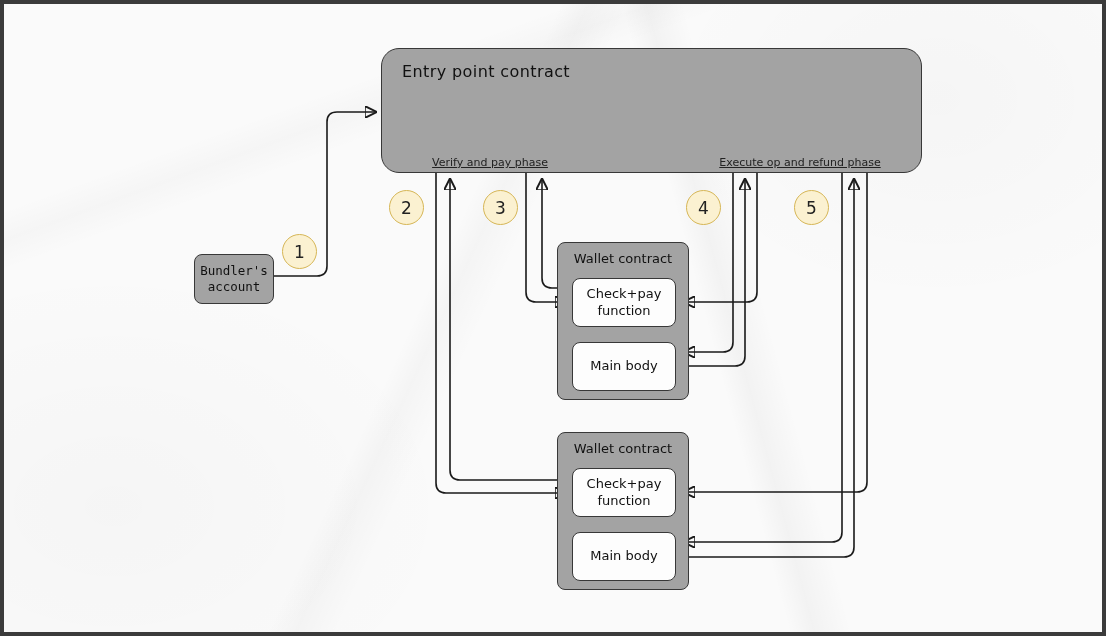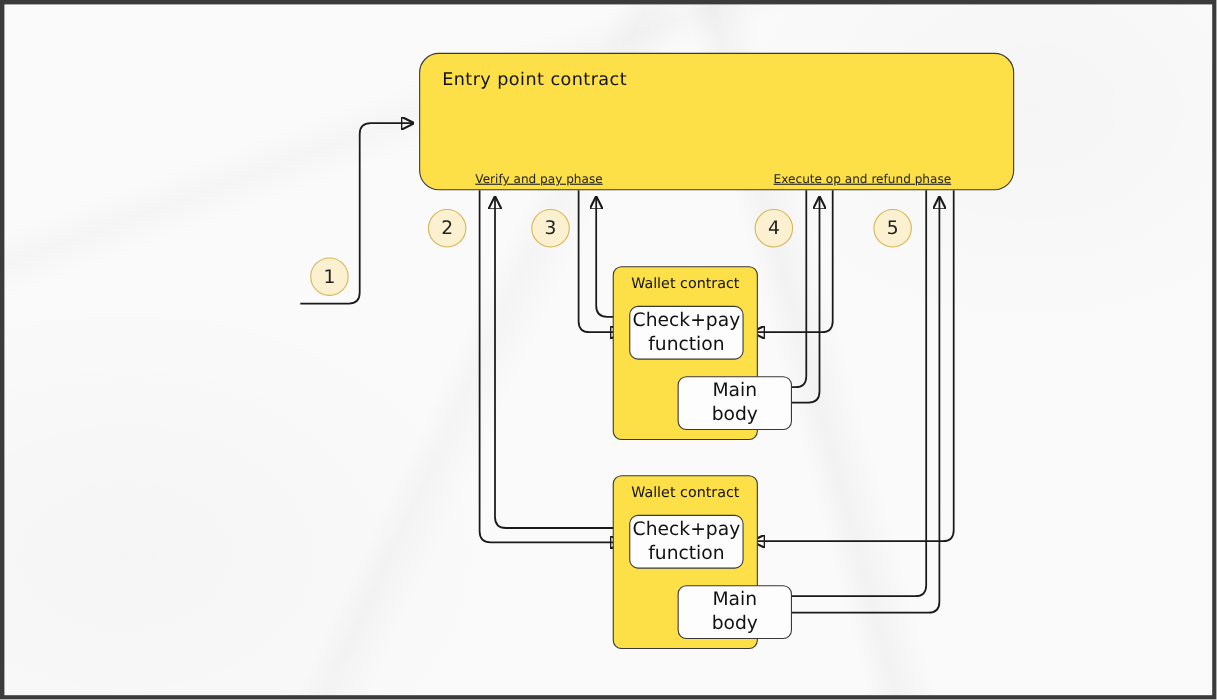--- a/index.html
+++ b/index.html
@@ -18,59 +18,59 @@
     content:"";position:absolute;inset:0;pointer-events:none;
     background:
       linear-gradient(115deg, transparent 40%, rgba(0,0,0,0.025) 42%, transparent 45%),
       linear-gradient(75deg, transparent 62%, rgba(0,0,0,0.03) 64%, transparent 67%),
       linear-gradient(160deg, transparent 20%, rgba(0,0,0,0.02) 23%, transparent 26%),
       radial-gradient(ellipse 400px 300px at 85% 15%, rgba(0,0,0,0.02), transparent 70%),
       radial-gradient(ellipse 500px 350px at 10% 80%, rgba(0,0,0,0.02), transparent 70%);
   }
   .box{
     position:absolute;box-sizing:border-box;
-    border:1.6px solid #383838;background:#fde047;
+    border:1.6px solid #383838;background:#a3a3a3;
   }
   .entry{
     left:377px;top:44px;width:541px;height:125px;border-radius:18px;
   }
   .entry-title{
     position:absolute;left:20px;top:13px;
     font-size:16px;letter-spacing:0.4px;color:#111;
     white-space:nowrap;
   }
   .phase-label{
     position:absolute;bottom:3px;transform:translateX(-50%);
     font-size:11px;color:#222;white-space:nowrap;text-decoration:underline;
   }
   .phase-verify{left:108px;}
-  .phase-execute{left:402px;}
+  .phase-execute{left:418px;}
   .bundler{
     left:190px;top:250px;width:80px;height:50px;border-radius:8px;
     display:flex;align-items:center;justify-content:center;text-align:center;
     font-family:"DejaVu Sans Mono","Liberation Mono",monospace;
     font-size:12.5px;line-height:1.25;color:#111;
   }
   .wallet{
     width:132px;height:158px;border-radius:8px;left:553px;
   }
   .wallet-1{top:238px;}
   .wallet-2{top:428px;}
   .wallet-title{
     position:absolute;top:8px;left:0;width:100%;text-align:center;
     font-size:13px;color:#111;white-space:nowrap;
   }
   .fn-box{
     position:absolute;left:14px;width:104px;height:49px;border-radius:8px;
     border:1.5px solid #383838;background:#fdfdfd;box-sizing:border-box;
     display:flex;align-items:center;justify-content:center;text-align:center;
-    font-size:17px;line-height:1.25;color:#111;padding:2px 8px;
+    font-size:13px;line-height:1.25;color:#111;padding:2px 8px;
   }
   .fn-check{top:35px;}
-  .fn-main{top:99px;margin-left:44px;}
+  .fn-main{top:99px;}
   .step{
     position:absolute;width:35px;height:35px;border-radius:50%;
     background:#fbf1d1;border:1.5px solid #d6b656;box-sizing:border-box;
     display:flex;align-items:center;justify-content:center;
     font-size:17px;color:#222;
   }
   .step-1{left:278px;top:230px;}
   .step-2{left:385px;top:186px;}
   .step-3{left:479px;top:186px;}
   .step-4{left:682px;top:186px;}
@@ -101,20 +101,21 @@
     <path d="M 675 553 H 840 Q 850 553 850 543 V 176" marker-end="url(#arr)"></path>
     <path d="M 863 169 V 478 Q 863 488 853 488 H 681" marker-end="url(#arr)"></path>
   </svg>
 
   <div class="box entry">
     <div class="entry-title">Entry point contract</div>
     <div class="phase-label phase-verify">Verify and pay phase</div>
     <div class="phase-label phase-execute">Execute op and refund phase</div>
   </div>
 
+  <div class="box bundler">Bundler's account</div>
 
   <div class="box wallet wallet-1">
     <div class="wallet-title">Wallet contract</div>
     <div class="fn-box fn-check">Check+pay function</div>
     <div class="fn-box fn-main">Main body</div>
   </div>
 
   <div class="box wallet wallet-2">
     <div class="wallet-title">Wallet contract</div>
     <div class="fn-box fn-check">Check+pay function</div>

